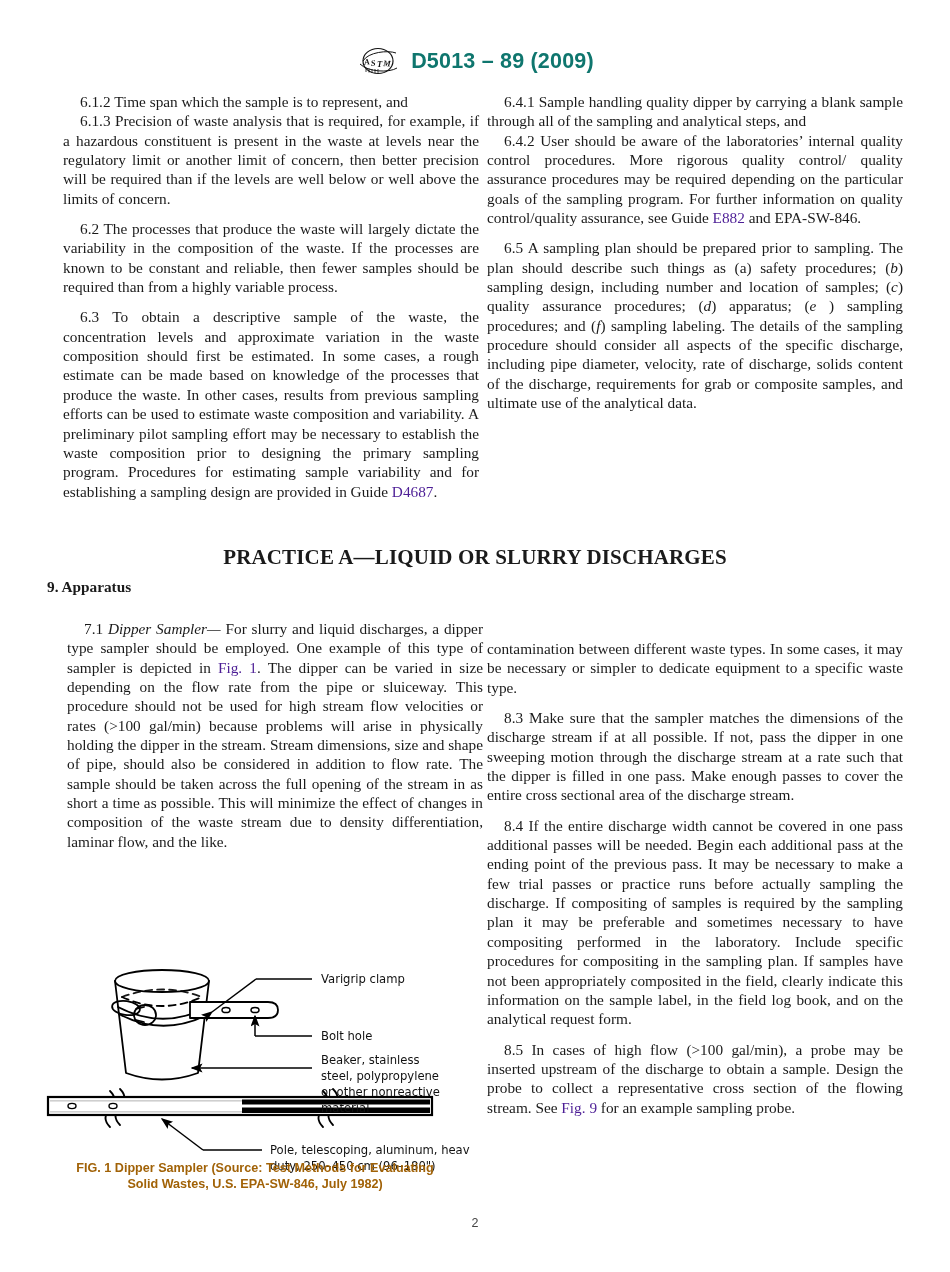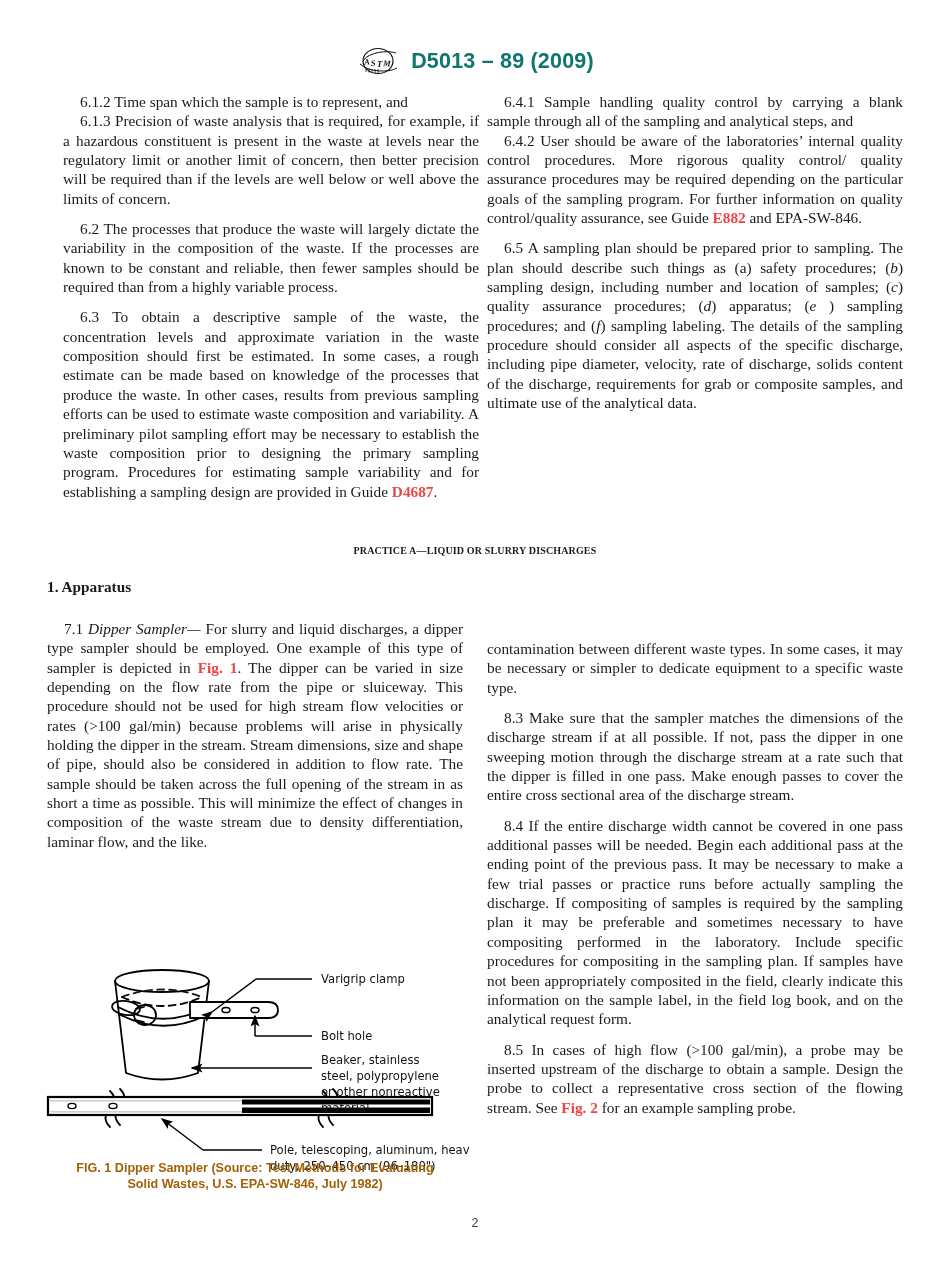--- a/index.html
+++ b/index.html
@@ -64,35 +64,34 @@
   .block-top-right { top: 92px; }
 
   .para {
     margin: 0 0 0 0;
     text-indent: 0;
   }
   .para.gap  { margin-top: 11px; }
   .para .ind { display: inline-block; width: 17px; }
 
   .ref {
-    color: #ef4444;
-    font-weight: bold;
+    color: #4c1d95;
   }
   em, .ital { font-style: italic; }
 
   
   .practice-title {
     position: absolute;
     left: 0;
     top: 545px;
     width: 950px;
     text-align: center;
     font-family: "Liberation Serif", "DejaVu Serif", serif;
     font-weight: bold;
-    font-size: 10px;
+    font-size: 21px;
     letter-spacing: 0.15px;
   }
 
   .section-head {
     font-family: "Liberation Serif", "DejaVu Serif", serif;
     font-weight: bold;
     font-size: 15.3px;
   }
   .sec7 {
     position: absolute;
@@ -100,21 +99,21 @@
     top: 578px;
     width: 416px;
   }
   .sec8 {
     position: absolute;
     left: 47px;
     top: 855px;
     width: 416px;
   }
 
-  .block-mid-left   { top: 619px; }
+  .block-mid-left   { top: 619px; margin-left: 20px; }
   .block-mid-right  { top: 639px; }
   .block-proc-left  { top: 881px; }
 
   
   .figure {
     position: absolute;
     left: 40px;
     top: 958px;
     width: 430px;
     height: 240px;
@@ -179,40 +178,40 @@
   </div>
 
   <div class="col col-left block-top-left">
     <p class="para"><span class="ind"></span><span>6.1.2  Time span which the sample is to represent, and</span></p>
     <p class="para"><span class="ind"></span><span>6.1.3  Precision of waste analysis that is required, for example, if a hazardous constituent is present in the waste at levels near the regulatory limit or another limit of concern, then better precision will be required than if the levels are well below or well above the limits of concern.</span></p>
     <p class="para gap"><span class="ind"></span><span>6.2  The processes that produce the waste will largely dictate the variability in the composition of the waste. If the processes are known to be constant and reliable, then fewer samples should be required than from a highly variable process.</span></p>
     <p class="para gap"><span class="ind"></span><span>6.3  To obtain a descriptive sample of the waste, the concentration levels and approximate variation in the waste composition should first be estimated. In some cases, a rough estimate can be made based on knowledge of the processes that produce the waste. In other cases, results from previous sampling efforts can be used to estimate waste composition and variability. A preliminary pilot sampling effort may be necessary to establish the waste composition prior to designing the primary sampling program. Procedures for estimating sample variability and for establishing a sampling design are provided in Guide </span><span class="ref">D4687</span><span>.</span></p>
   </div>
 
   <div class="col col-right block-top-right">
-    <p class="para"><span class="ind"></span><span>6.4.1  Sample handling quality control by carrying a blank sample through all of the sampling and analytical steps, and</span></p>
+    <p class="para"><span class="ind"></span><span>6.4.1  Sample handling quality dipper by carrying a blank sample through all of the sampling and analytical steps, and</span></p>
     <p class="para"><span class="ind"></span><span>6.4.2  User should be aware of the laboratories’ internal quality control procedures. More rigorous quality control/ quality assurance procedures may be required depending on the particular goals of the sampling program. For further information on quality control/quality assurance, see Guide </span><span class="ref">E882</span><span> and EPA-SW-846.</span></p>
     <p class="para gap"><span class="ind"></span><span>6.5  A sampling plan should be prepared prior to sampling. The plan should describe such things as (a) safety procedures; </span>(<em>b</em><span>) sampling design, including number and location of samples; (</span><em>c</em><span>) quality assurance procedures; (</span><em>d</em><span>) apparatus; (</span><em>e</em><span> ) sampling procedures; and (</span><em>f</em><span>) sampling labeling. The details of the sampling procedure should consider all aspects of the specific discharge, including pipe diameter, velocity, rate of discharge, solids content of the discharge, requirements for grab or composite samples, and ultimate use of the analytical data.</span></p>
   </div>
 
   <div class="practice-title">PRACTICE A—LIQUID OR SLURRY DISCHARGES</div>
 
-  <div class="section-head sec7">1.  Apparatus</div>
+  <div class="section-head sec7">9.  Apparatus</div>
 
   <div class="col col-left block-mid-left">
     <p class="para"><span class="ind"></span><span>7.1  </span><em>Dipper Sampler—</em><span> For slurry and liquid discharges, a dipper type sampler should be employed. One example of this type of sampler is depicted in </span><span class="ref">Fig. 1</span><span>. The dipper can be varied in size depending on the flow rate from the pipe or sluiceway. This procedure should not be used for high stream flow velocities or rates (&gt;100 gal/min) because problems will arise in physically holding the dipper in the stream. Stream dimensions, size and shape of pipe, should also be considered in addition to flow rate. The sample should be taken across the full opening of the stream in as short a time as possible. This will minimize the effect of changes in composition of the waste stream due to density differentiation, laminar flow, and the like.</span></p>
   </div>
 
 
 
   <div class="col col-right block-mid-right">
     <p class="para"><span>contamination between different waste types. In some cases, it may be necessary or simpler to dedicate equipment to a specific waste type.</span></p>
     <p class="para gap"><span class="ind"></span><span>8.3  Make sure that the sampler matches the dimensions of the discharge stream if at all possible. If not, pass the dipper in one sweeping motion through the discharge stream at a rate such that the dipper is filled in one pass. Make enough passes to cover the entire cross sectional area of the discharge stream.</span></p>
     <p class="para gap"><span class="ind"></span><span>8.4  If the entire discharge width cannot be covered in one pass additional passes will be needed. Begin each additional pass at the ending point of the previous pass. It may be necessary to make a few trial passes or practice runs before actually sampling the discharge. If compositing of samples is required by the sampling plan it may be preferable and sometimes necessary to have compositing performed in the laboratory. Include specific procedures for compositing in the sampling plan. If samples have not been appropriately composited in the field, clearly indicate this information on the sample label, in the field log book, and on the analytical request form.</span></p>
-    <p class="para gap"><span class="ind"></span><span>8.5  In cases of high flow (&gt;100 gal/min), a probe may be inserted upstream of the discharge to obtain a sample. Design the probe to collect a representative cross section of the flowing stream. See </span><span class="ref">Fig. 2</span><span> for an example sampling probe.</span></p>
+    <p class="para gap"><span class="ind"></span><span>8.5  In cases of high flow (&gt;100 gal/min), a probe may be inserted upstream of the discharge to obtain a sample. Design the probe to collect a representative cross section of the flowing stream. See </span><span class="ref">Fig. 9</span><span> for an example sampling probe.</span></p>
   </div>
 
   <div class="figure">
     <svg width="430" height="240" viewBox="0 0 430 240" xmlns="http://www.w3.org/2000/svg">
       <defs>
         <marker id="arrowhead" markerWidth="8" markerHeight="8" refX="7" refY="3" orient="auto" markerUnits="strokeWidth">
           <path d="M0,0 L8,3 L0,6 L1.6,3 z" fill="#000"></path>
         </marker>
       </defs>
 

